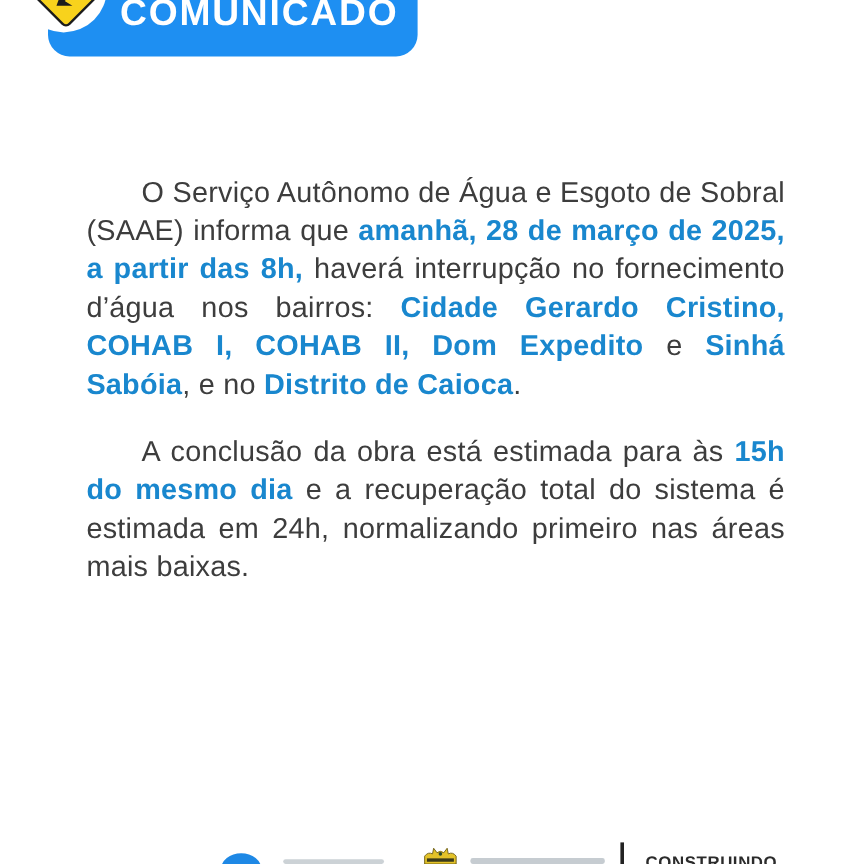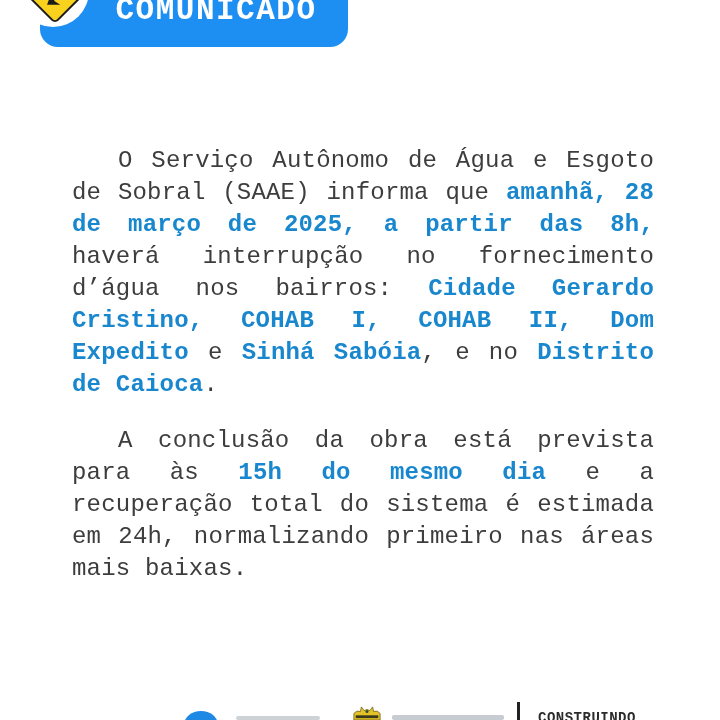--- a/index.html
+++ b/index.html
@@ -1,18 +1,18 @@
 <!DOCTYPE html>
 <html><head>
 <meta charset="utf-8">
 <style>
   html,body{margin:0;padding:0;background:#ffffff;}
   #canvas{
     position:relative;width:720px;height:720px;overflow:hidden;background:#ffffff;
-    font-family:Liberation Mono, monospace;
+    font-family:Liberation Sans, sans-serif;
   }
   
   .banner{
     position:absolute;left:40px;top:-26px;width:264px;height:73px;
     background:#1E8FF2;border-radius:18px;
     display:flex;align-items:center;justify-content:center;
     padding-left:44px;z-index:1;
   }
   .banner-title{
     color:#ffffff;font-size:31px;font-weight:bold;letter-spacing:1.5px;
@@ -69,21 +69,21 @@
 
   <div class="sign-circle"></div>
   <div class="sign-diamond"></div>
   <svg class="sign-glyph" viewBox="0 0 24 24">
     <circle cx="14.5" cy="4.5" r="2.5" fill="#1c1c1c"></circle>
     <path d="M12.5 7.5 L7 12.5 L2.5 11.5 L2 13.8 L7.5 15 L5.5 20.5 L20 20.5 L13 16.2 L16.5 13 Z" fill="#1c1c1c"></path>
   </svg>
 
   <div class="body-text" id="body-text">
       <p><span class="seg-n">O Serviço Autônomo de Água e Esgoto de Sobral (SAAE) informa que </span><span class="seg-h">amanhã, 28 de março de 2025, a partir das 8h,</span><span class="seg-n"> haverá interrupção no fornecimento d’água nos bairros: </span><span class="seg-h">Cidade Gerardo Cristino, COHAB I, COHAB II, Dom Expedito</span><span class="seg-n"> e </span><span class="seg-h">Sinhá Sabóia</span><span class="seg-n">, e no </span><span class="seg-h">Distrito de Caioca</span><span class="seg-n">.</span></p>
-      <p><span class="seg-n">A conclusão da obra está prevista para às </span><span class="seg-h">15h do mesmo dia</span><span class="seg-n"> e a recuperação total do sistema é estimada em 24h, normalizando primeiro nas áreas mais baixas.</span></p>
+      <p><span class="seg-n">A conclusão da obra está estimada para às </span><span class="seg-h">15h do mesmo dia</span><span class="seg-n"> e a recuperação total do sistema é estimada em 24h, normalizando primeiro nas áreas mais baixas.</span></p>
     </div>
 
   <div class="drop-logo"></div>
   <div class="wordmark-strip strip-saae"></div>
   <svg class="crown-logo" viewBox="0 0 32 16">
     <path d="M2 16 L2 9 Q5 5 9 7 L10 2 L13 6 Q16 3.5 19 6 L22 2 L23 7 Q27 5 30 9 L30 16 Z" fill="#E3C229" stroke="#6b5b10" stroke-width="0.8"></path>
     <circle cx="16" cy="7" r="1.6" fill="#2e4d2e"></circle>
     <rect x="4" y="11" width="24" height="3" fill="#3a3a1a"></rect>
   </svg>
   <div class="wordmark-strip strip-pref"></div>

